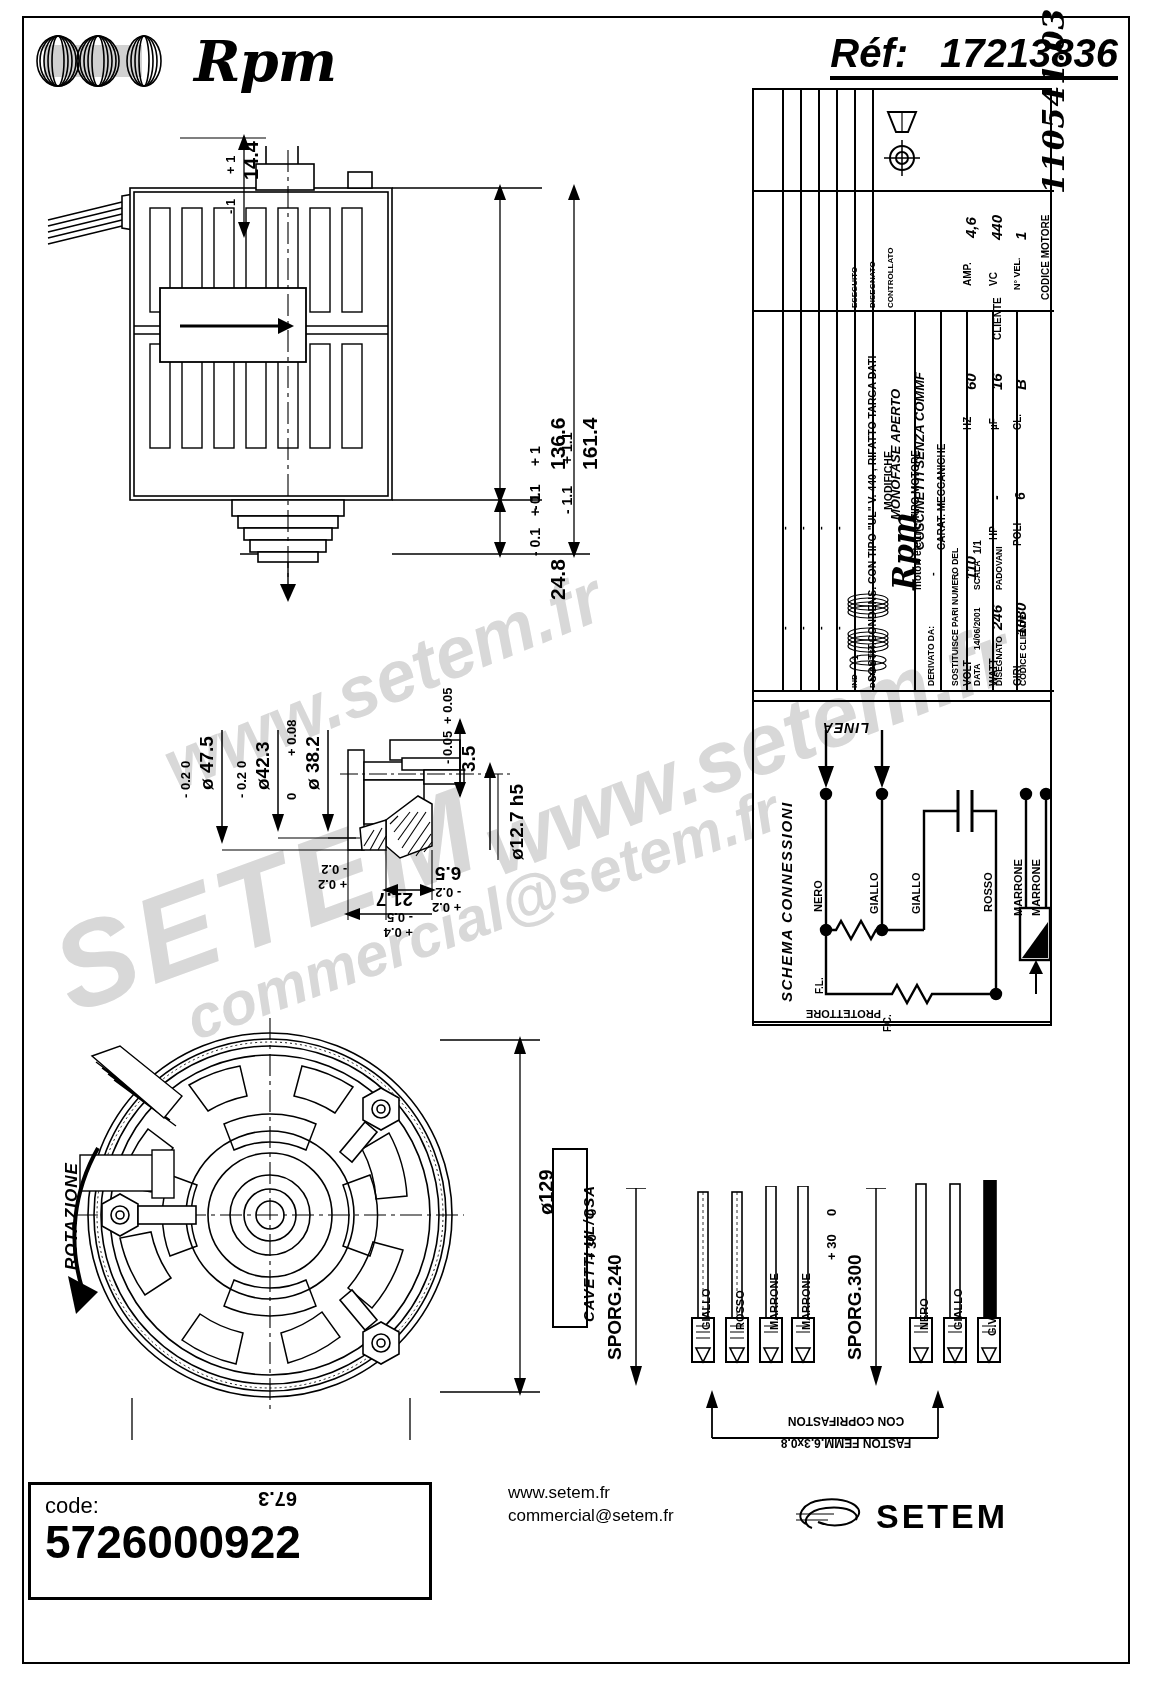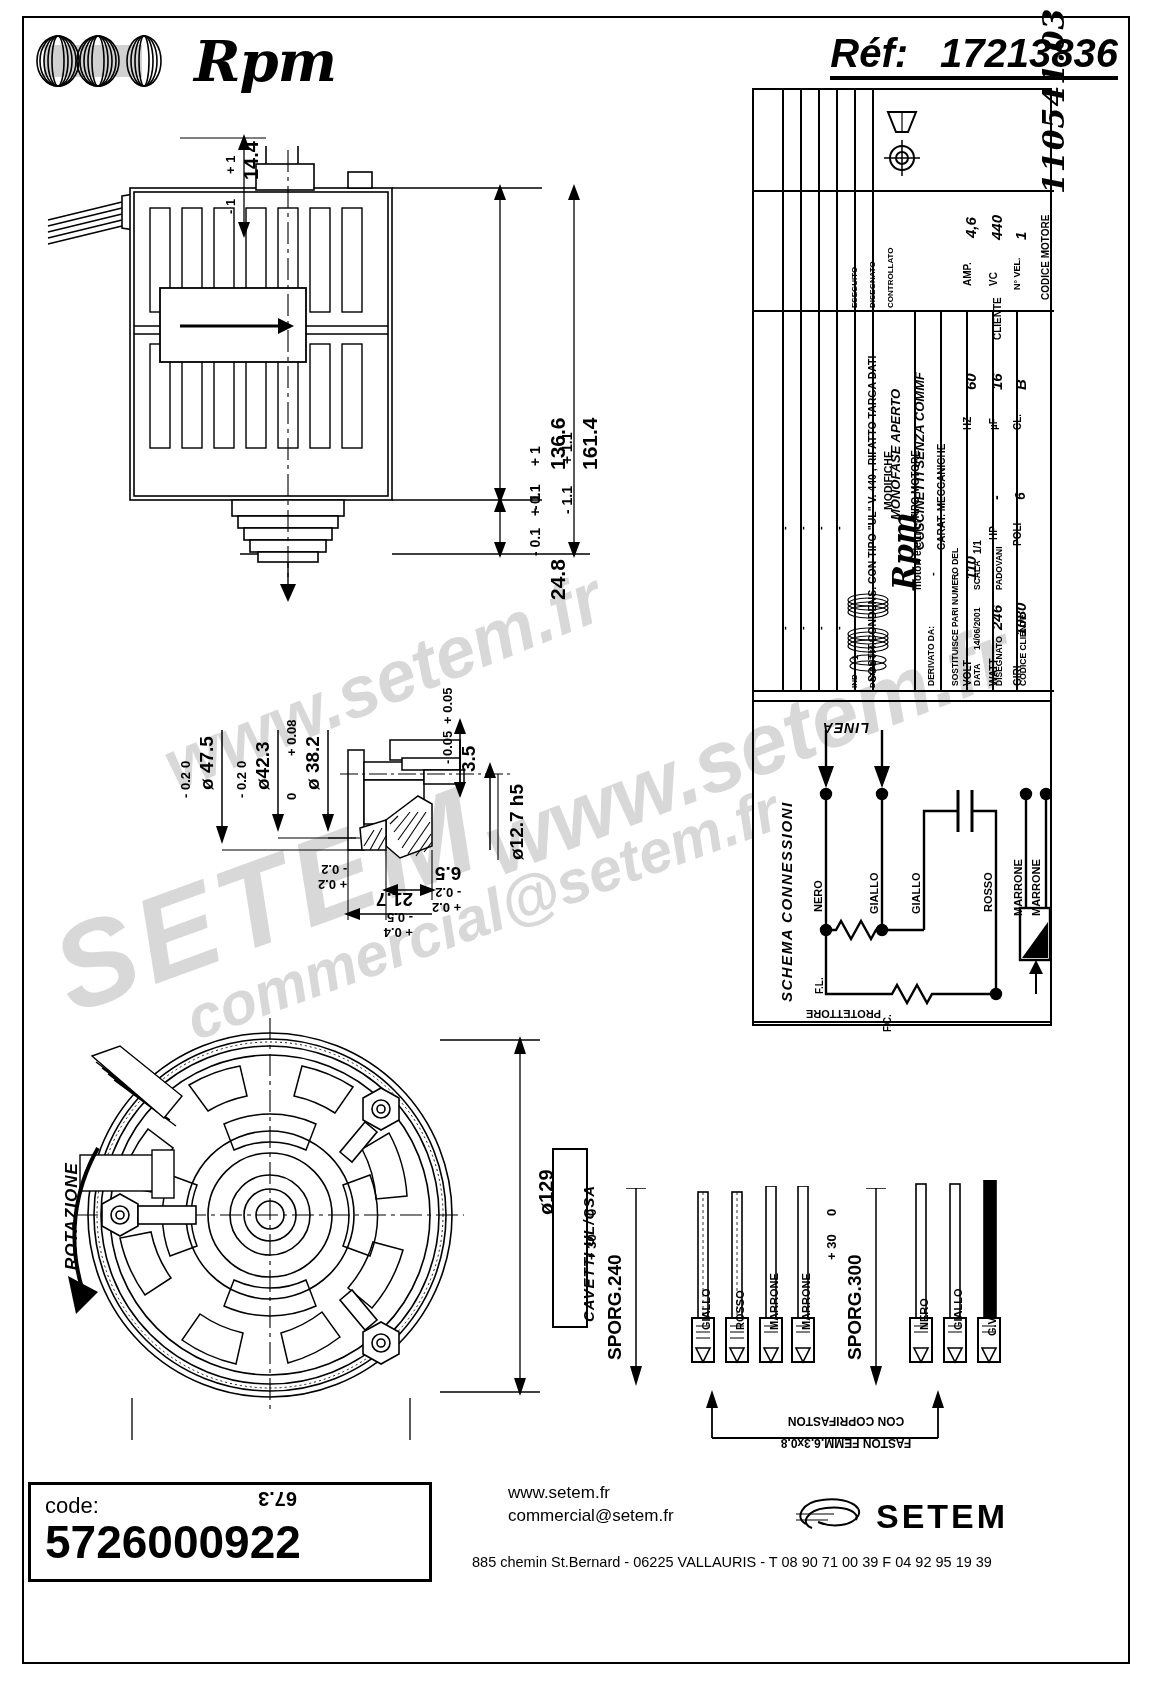--- a/index.html
+++ b/index.html
@@ -67,21 +67,21 @@
   
   #cavetti-title{
     position:absolute;border:2px solid #000;box-sizing:border-box;
   }
 
   
   #footer{
     position:absolute;left:22px;top:1470px;width:1108px;height:194px;
   }
   #code-box{
-    position:absolute;left:6px;top:12px;width:404px;height:100px;
+    position:absolute;left:6px;top:12px;width:404px;height:118px;
     border:3px solid #000;box-sizing:border-box;
   }
   #code-label{position:absolute;left:14px;top:8px;font-size:22px;}
   #code-value{position:absolute;left:14px;top:30px;font-size:46px;font-weight:bold;letter-spacing:0px;}
   #setem-web{position:absolute;left:486px;top:12px;font-size:17px;line-height:1.35;}
   #setem-addr{position:absolute;left:450px;top:84px;font-size:14.5px;white-space:nowrap;}
   #setem-logo{position:absolute;left:766px;top:14px;}
 
   
   #wm{position:absolute;left:0;top:0;width:1154px;height:1683px;pointer-events:none;}
@@ -708,21 +708,20 @@
 
   <div id="footer">
     <div id="code-box">
       <div id="code-label">code:</div>
       <div id="code-value">5726000922</div>
     </div>
     <div id="setem-web">
       <div>www.setem.fr</div>
       <div>commercial@setem.fr</div>
     </div>
-    <div id="setem-addr">885 chemin St.Bernard  -   06225 VALLAURIS  -  T 08 90 71 00 39   F 04 92 95 19 39</div>
     <div id="setem-logo">
       <svg width="310" height="60" viewBox="0 0 310 60">
         <g stroke="#000" fill="none" stroke-width="2">
           <path d="M18 40 C 6 34, 14 18, 34 16 C 58 13, 76 22, 70 32 C 64 42, 44 44, 30 38"></path>
           <path d="M24 44 C 12 40, 18 26, 38 24 C 58 22, 72 28, 68 36"></path>
           <path d="M8 30 L46 30 M8 36 L40 36" stroke-width="1.2"></path>
         </g>
         <text x="88" y="44" font-size="34" font-weight="bold" letter-spacing="3" fill="#000">SETEM</text>
       </svg>
     </div>

